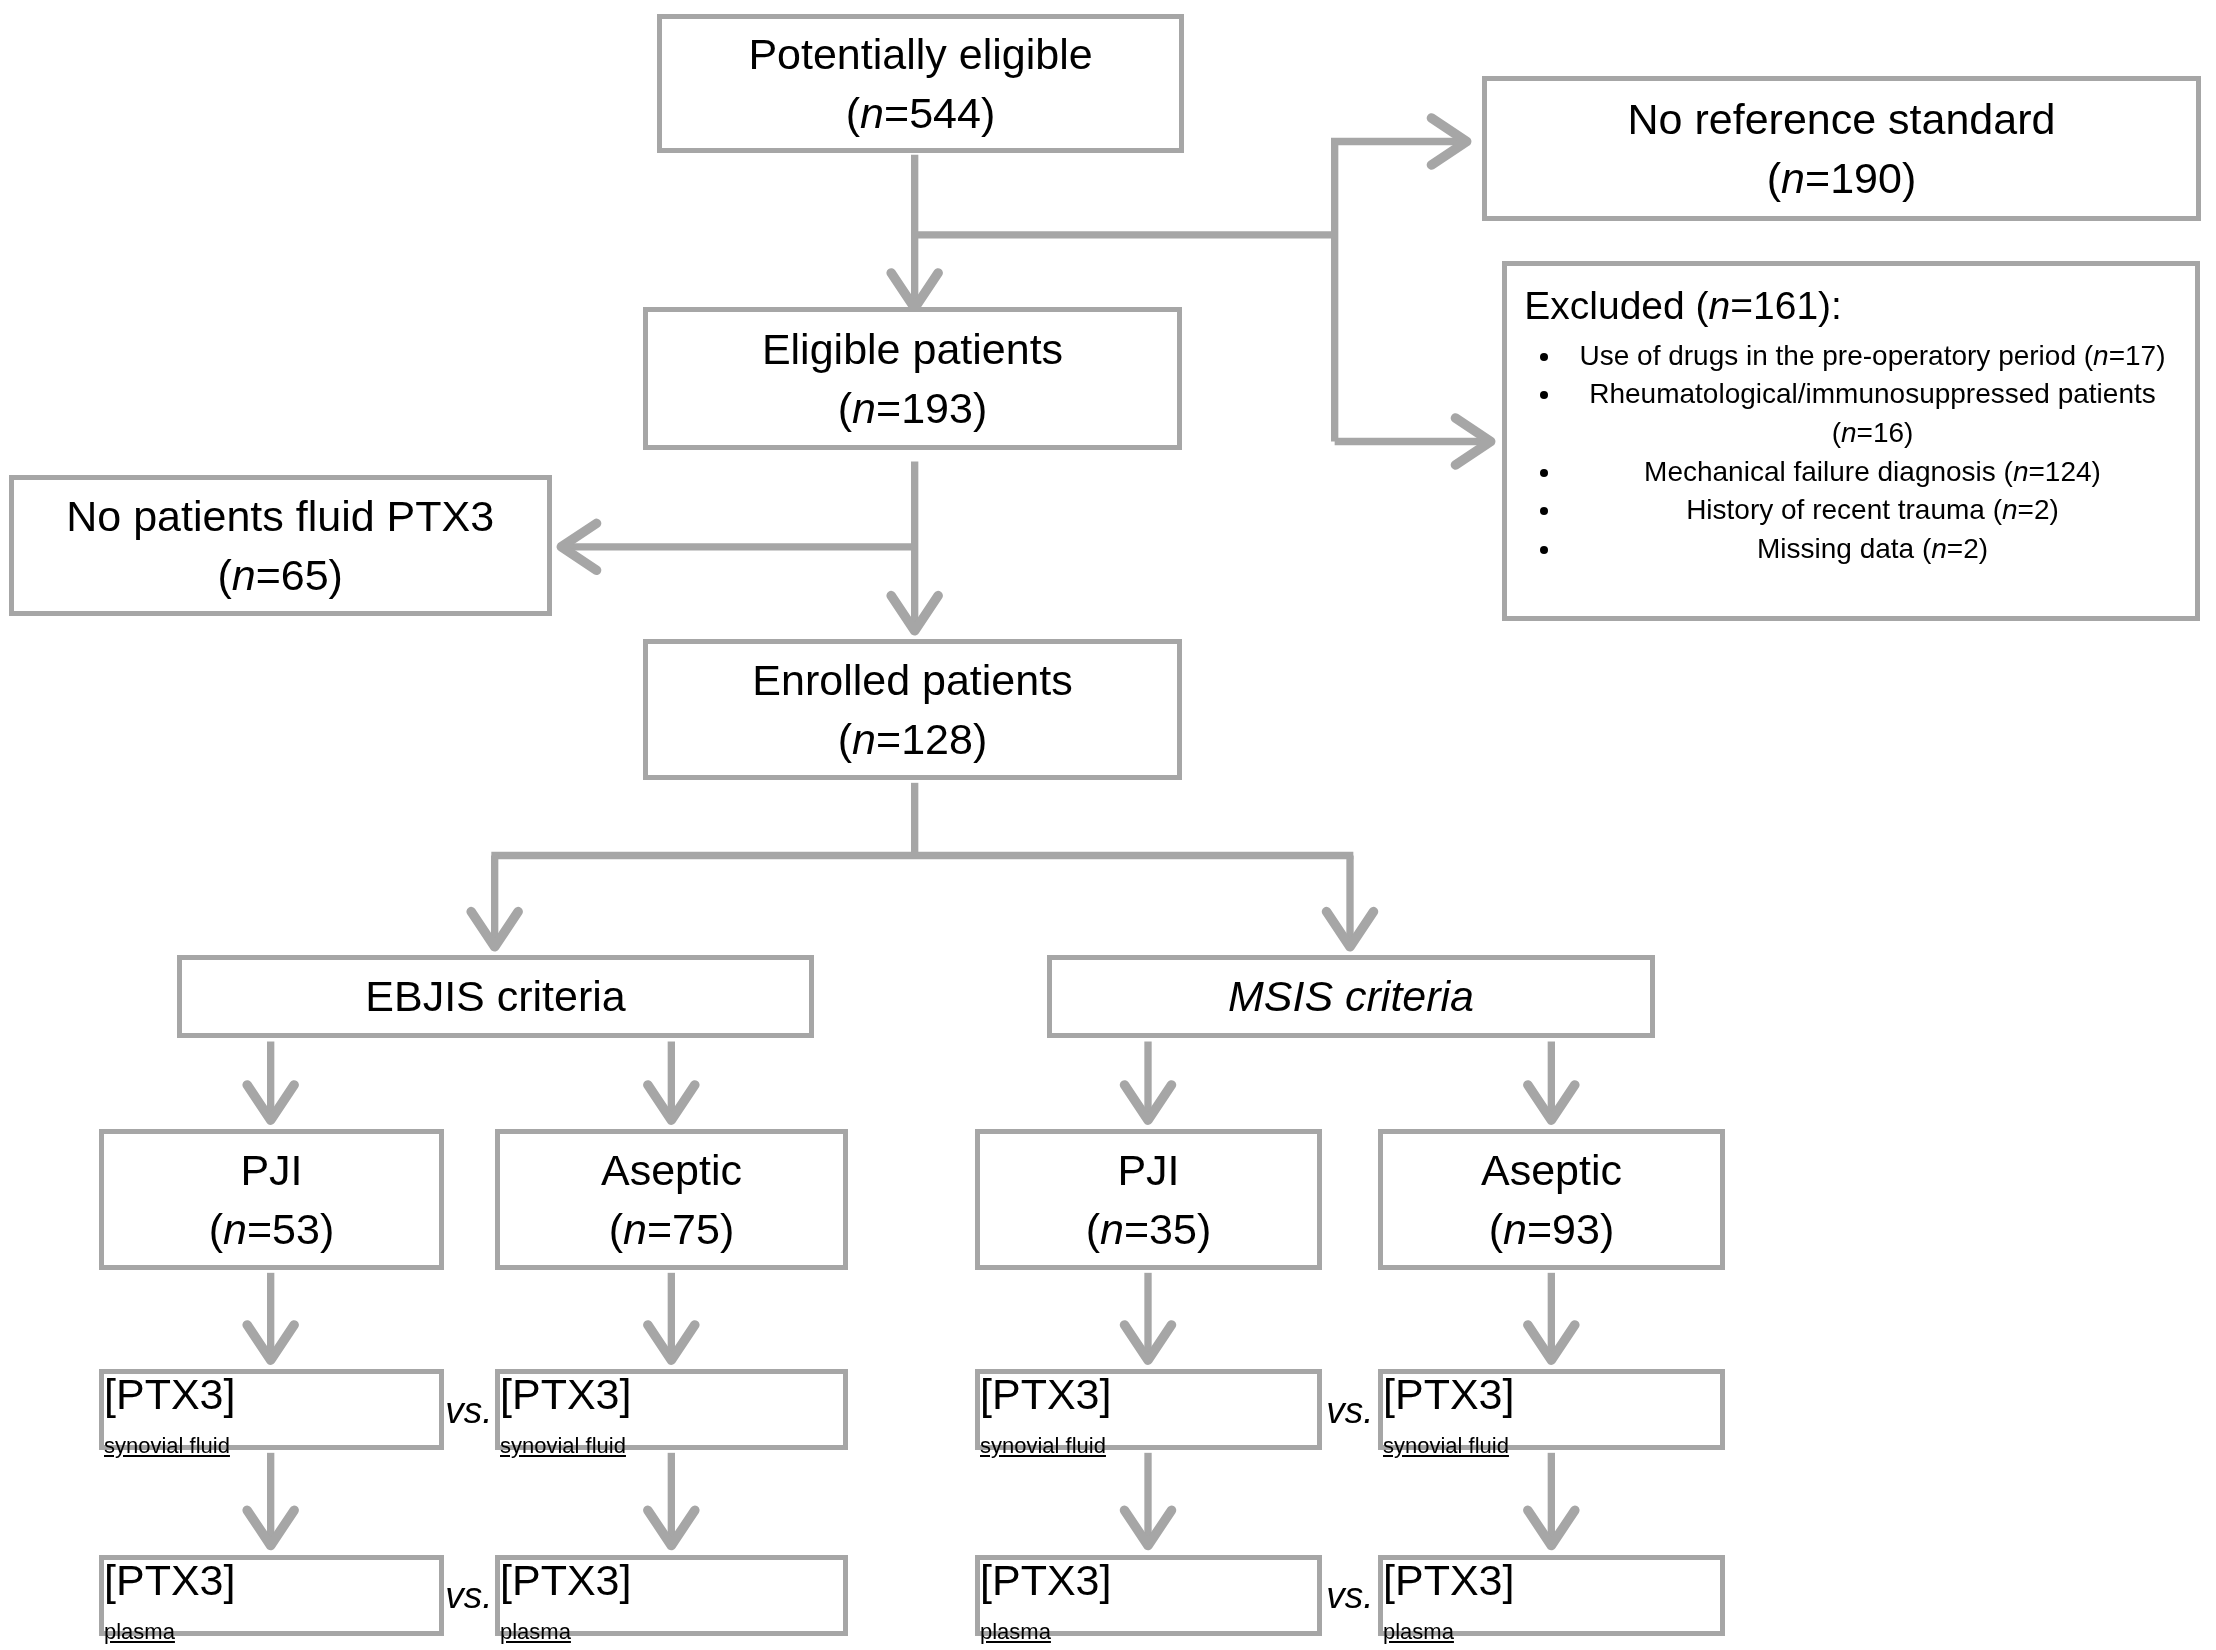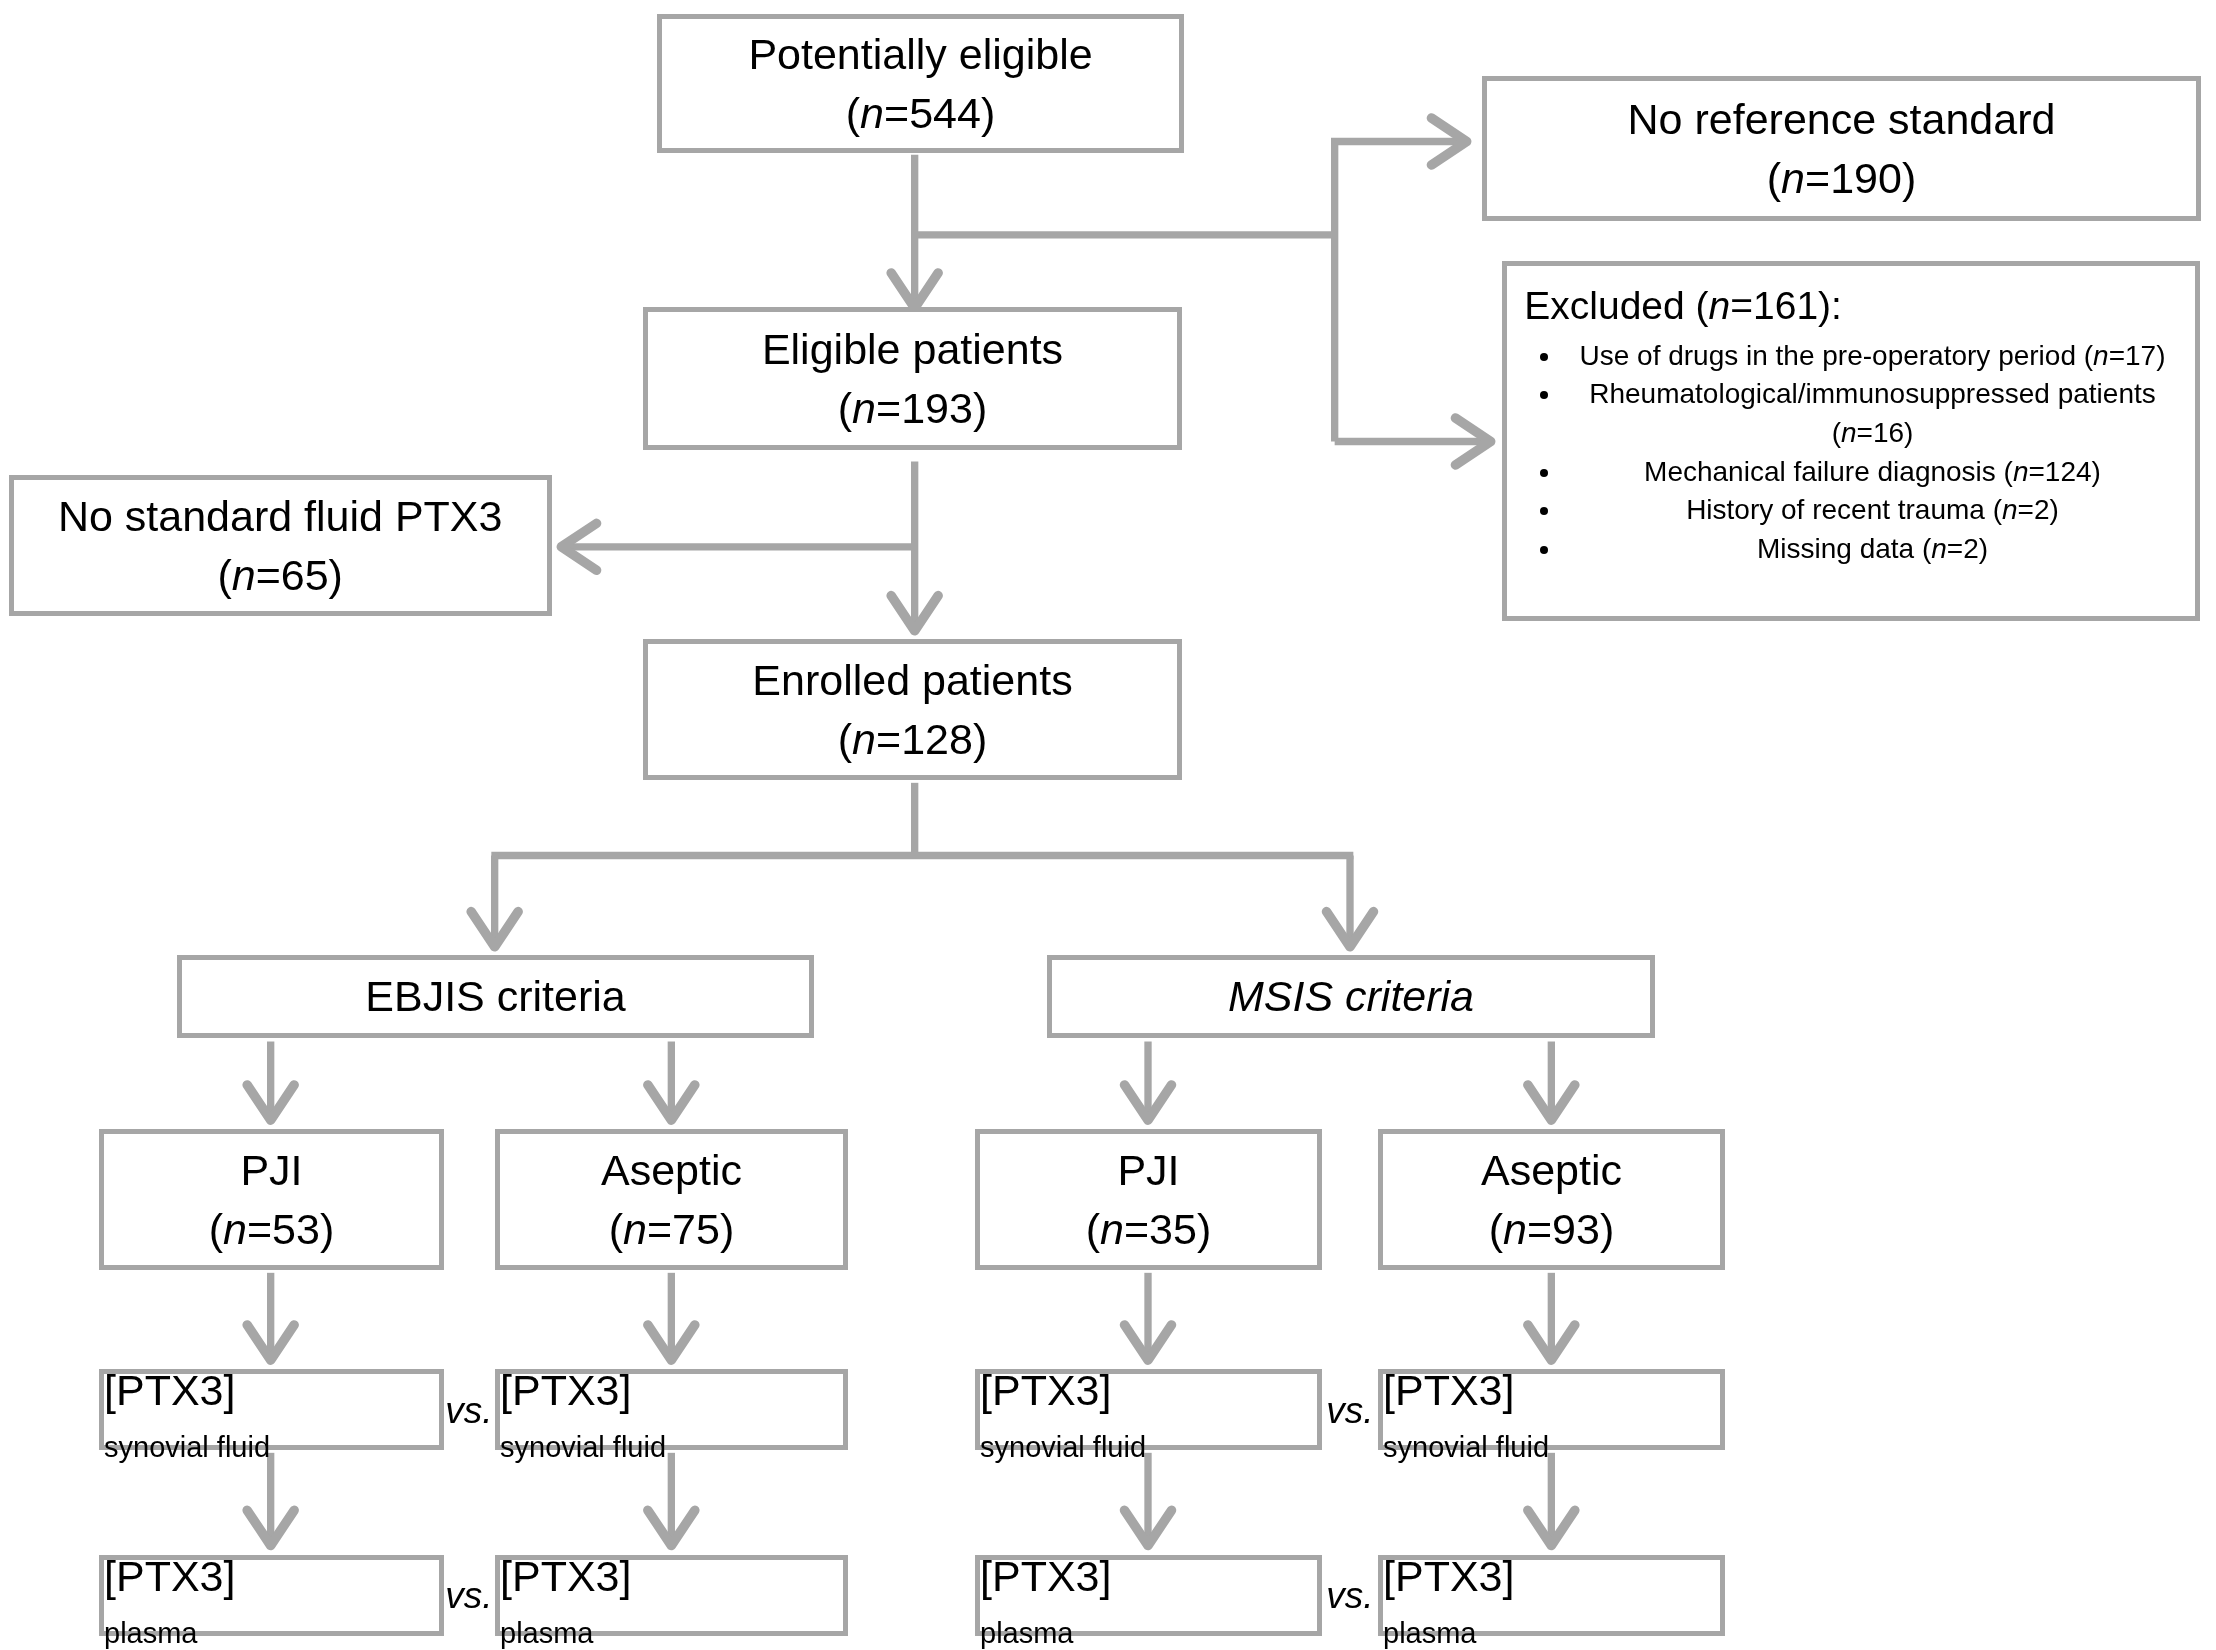--- a/index.html
+++ b/index.html
@@ -16,21 +16,21 @@
   .box .line{white-space:nowrap;}
   .excluded{
     align-items:flex-start;justify-content:flex-start;text-align:center;
     padding:14.7px 17.3px;font-size:28px;line-height:1.38;
   }
   .excluded .ex-title{font-size:39px;line-height:1.3;margin-bottom:5.3px;}
   .excluded ul{margin:0;padding:0 0 0 39px;}
   .excluded li{padding-left:4px;margin:0;}
   .ptx{white-space:nowrap;flex-direction:column;align-items:baseline;}
   .ptx-main{font-size:43px;}
-  .ptx-sub{font-size:29px;position:relative;top:0.32em;}
+  .ptx-sub{font-size:22px;position:relative;top:0.32em;text-decoration:underline;}
   .vs{position:absolute;z-index:1;font-size:37px;transform:translate(-50%,-50%);white-space:nowrap;}
 </style>
 </head>
 <body>
 
 <div class="canvas">
 
   <svg class="lines" viewBox="0 0 3324 2476" xmlns="http://www.w3.org/2000/svg">
     <defs>
       <marker id="chev" markerWidth="8" markerHeight="8" viewBox="0 0 8 8" refX="6" refY="4" orient="auto" markerUnits="strokeWidth">
@@ -93,21 +93,21 @@
         <li>Missing data (<i>n</i>=2)</li>
       </ul>
   </div>
 
   <div class="box" style="left:643px;top:307px;width:539px;height:143px;">
     <div class="line">Eligible patients</div>
     <div class="line">(<i>n</i>=193)</div>
   </div>
 
   <div class="box" style="left:8.7px;top:475px;width:543px;height:141px;">
-    <div class="line">No standard fluid PTX3</div>
+    <div class="line">No patients fluid PTX3</div>
     <div class="line">(<i>n</i>=65)</div>
   </div>
 
   <div class="box" style="left:643px;top:639px;width:539px;height:141px;">
     <div class="line">Enrolled patients</div>
     <div class="line">(<i>n</i>=128)</div>
   </div>
 
   <div class="box" style="left:177px;top:955px;width:637px;height:83px;">
     <div class="line">EBJIS criteria</div>

